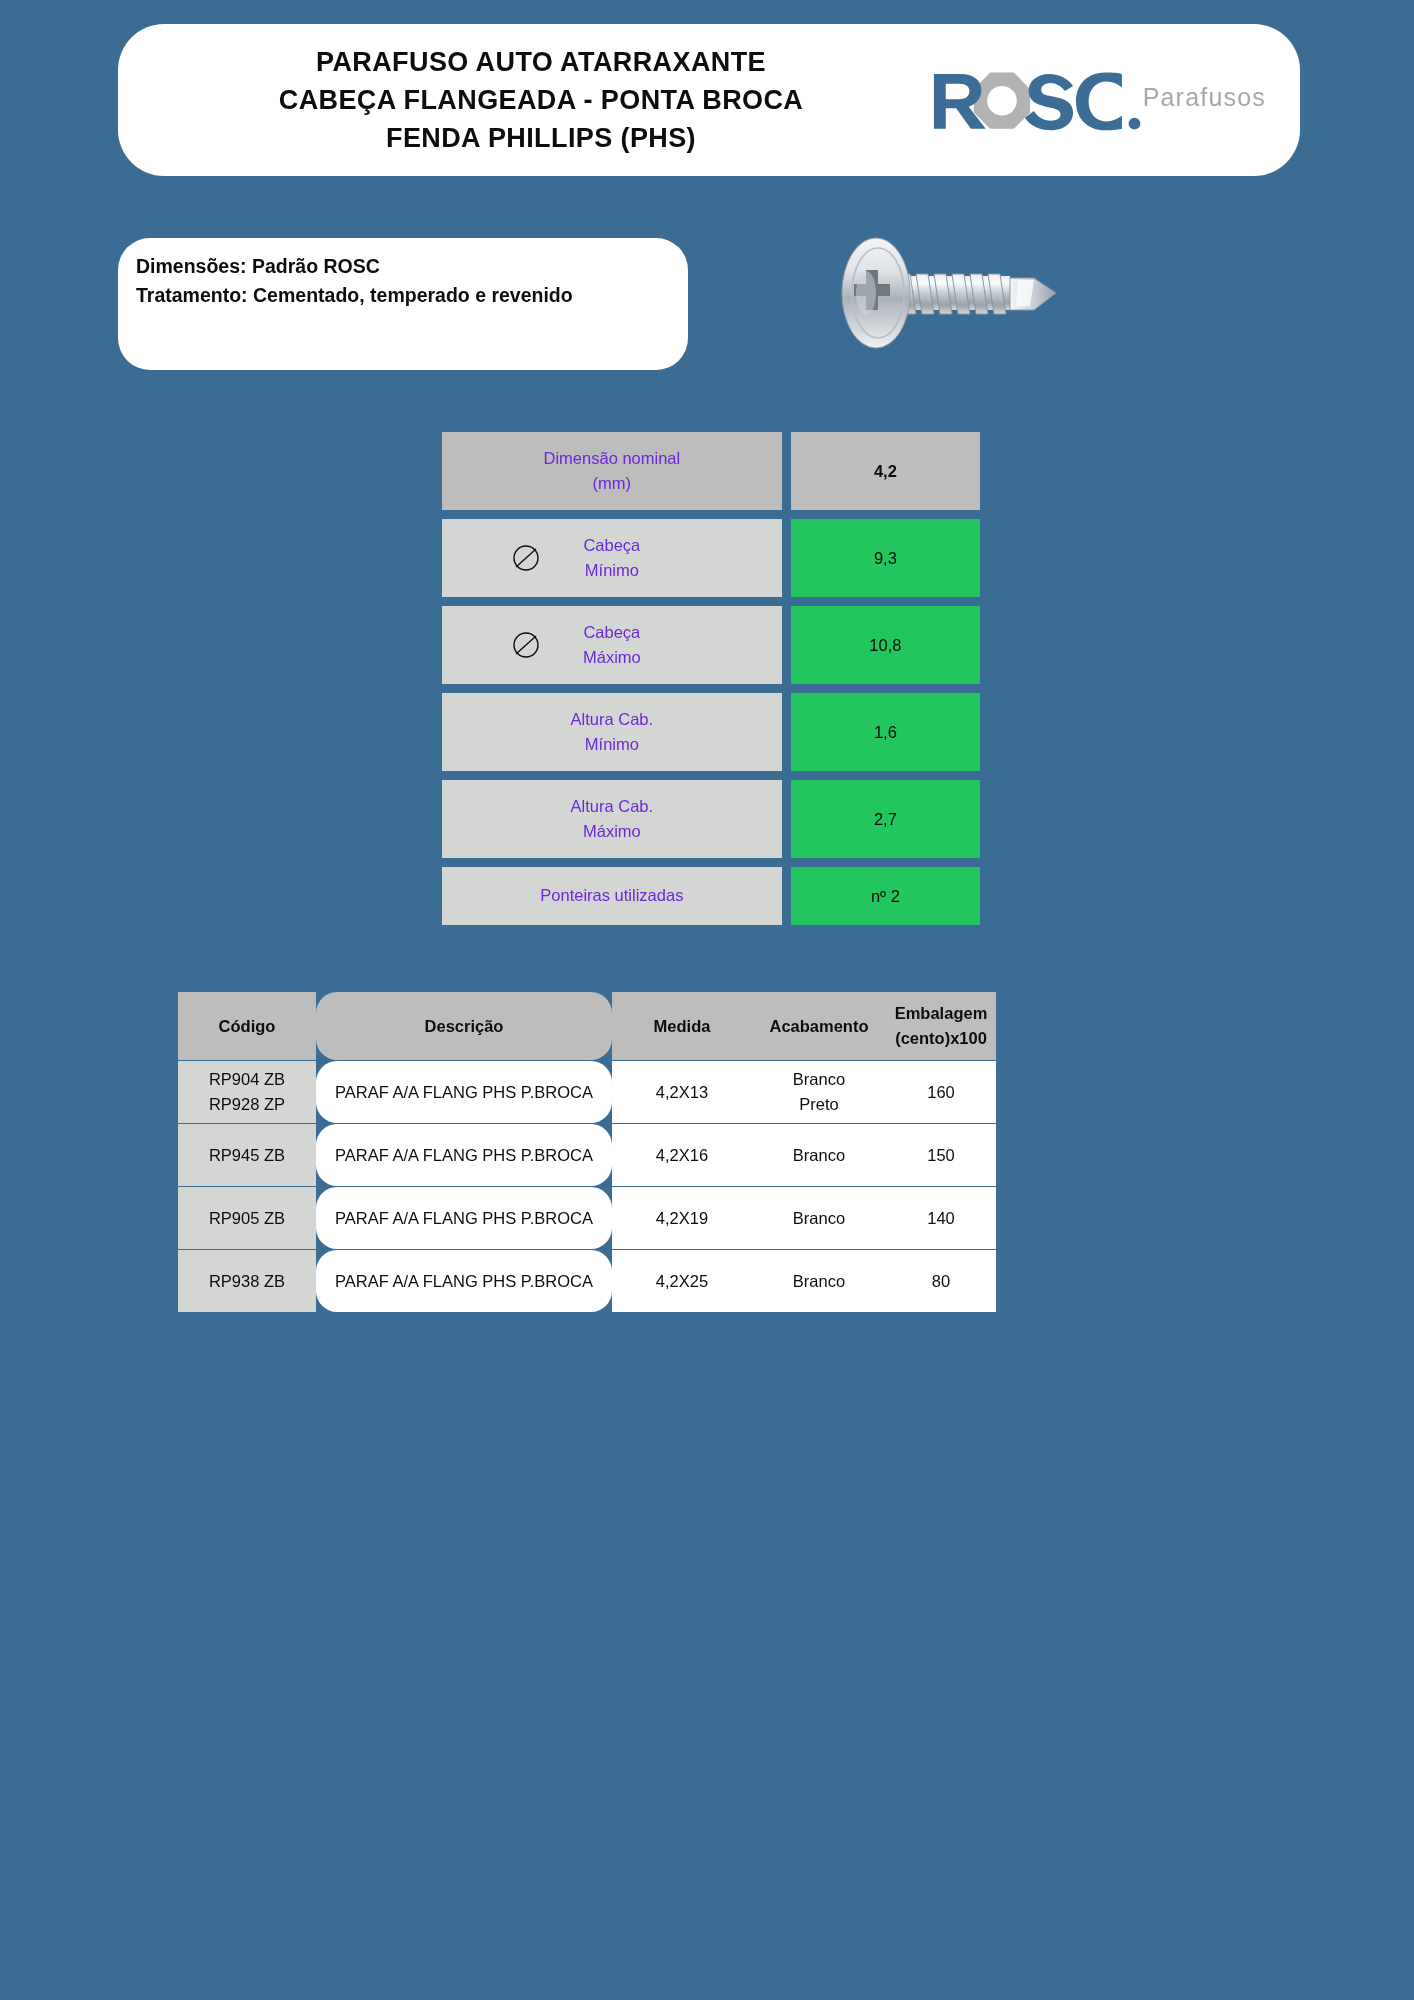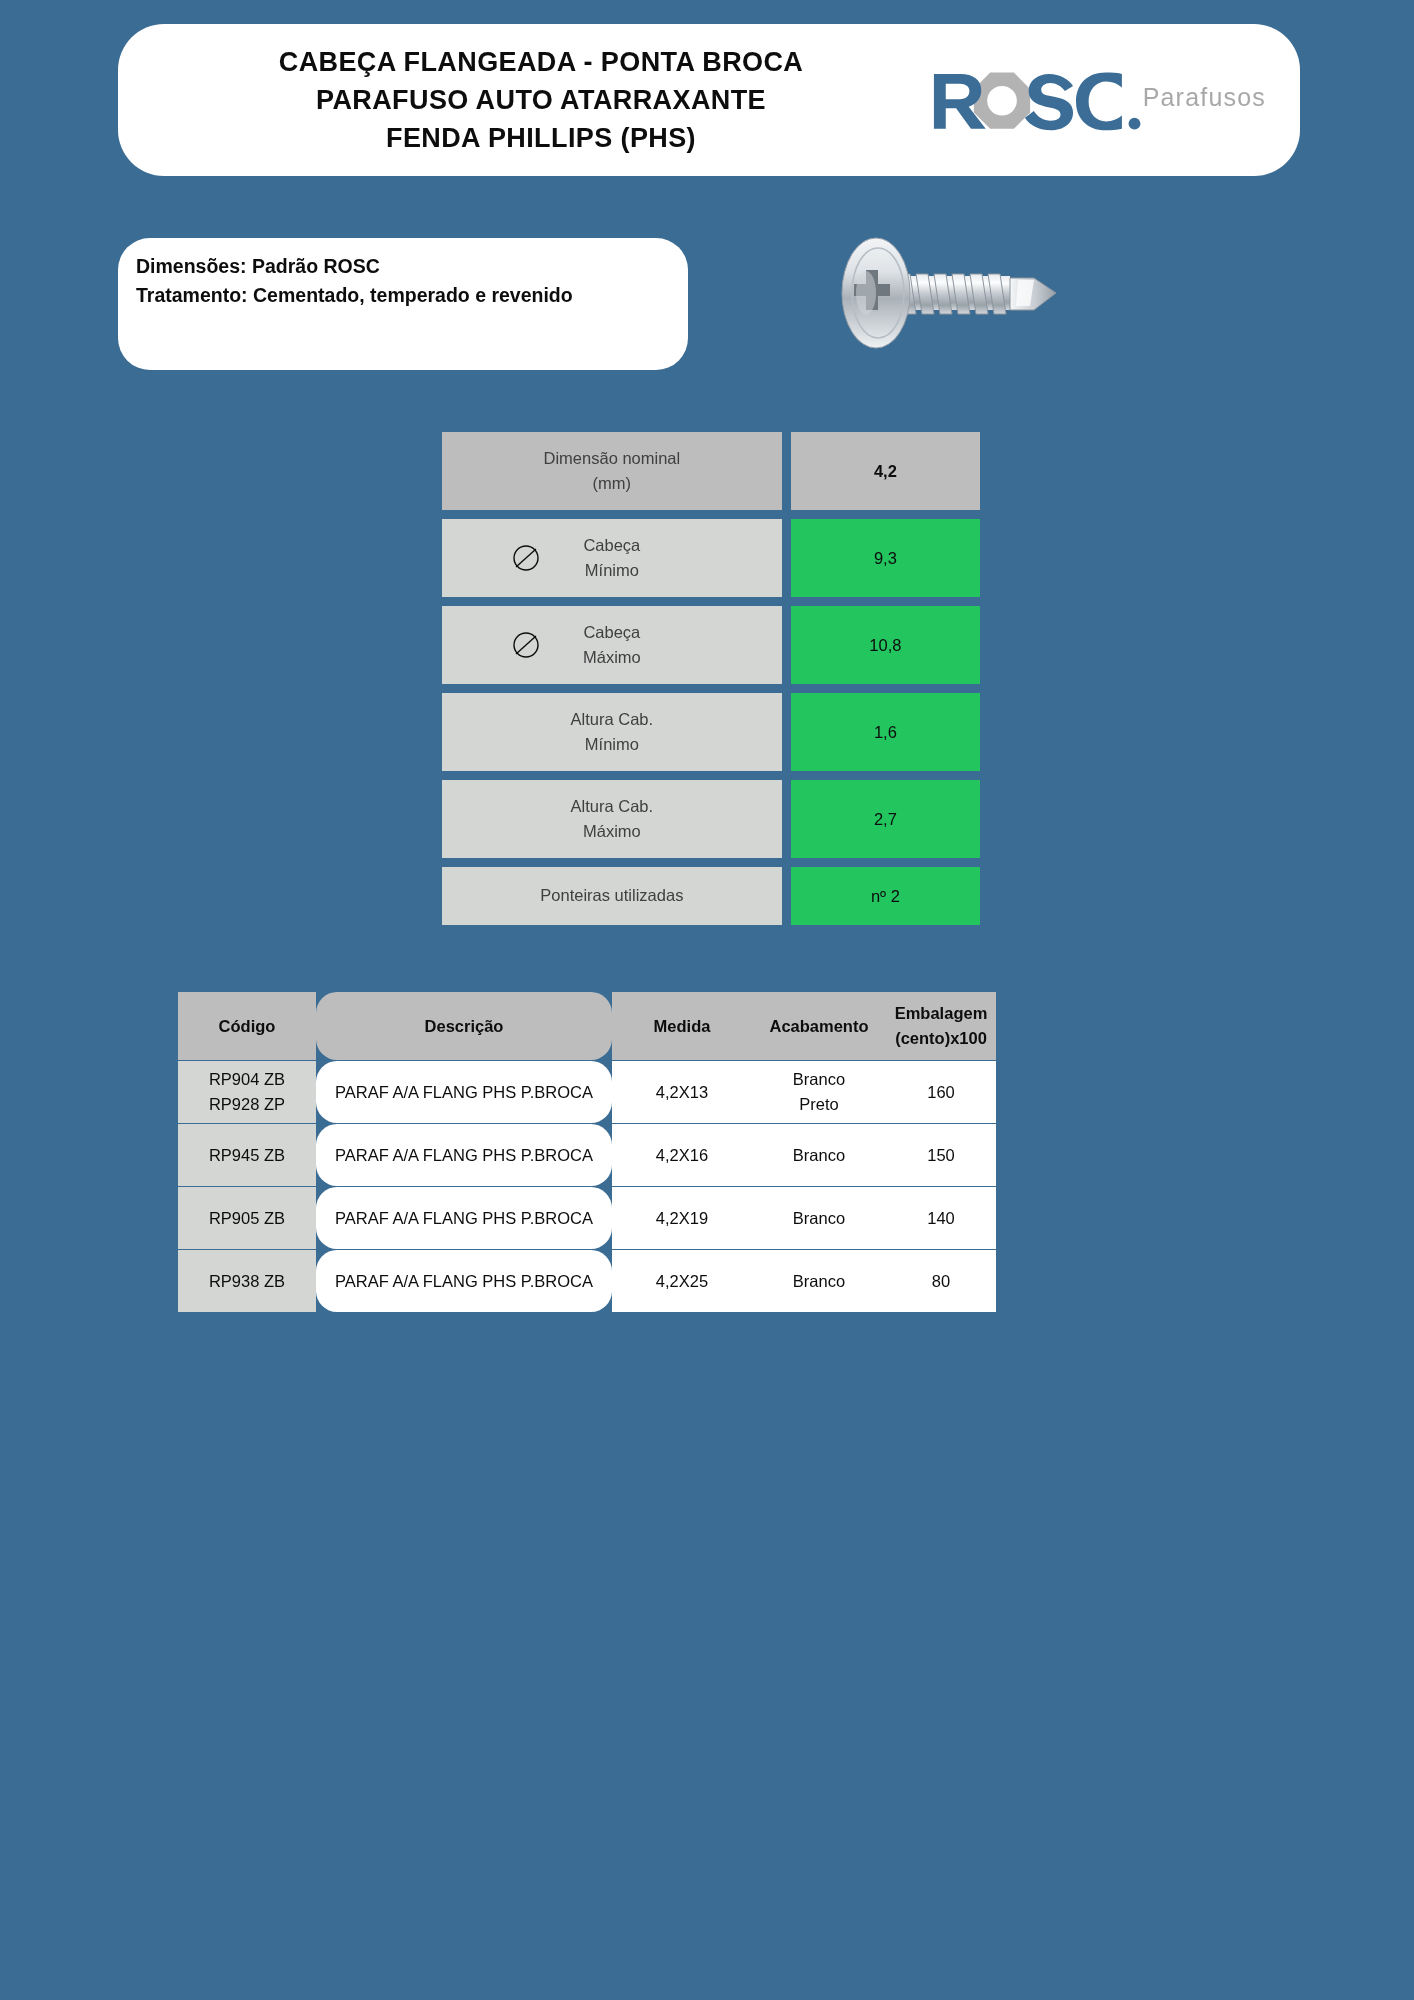--- a/index.html
+++ b/index.html
@@ -101,21 +101,21 @@
     gap: 9px;
     margin-bottom: 9px;
   }
   .dim-label {
     width: 350px;
     background: #d4d6d4;
     display: flex;
     align-items: center;
     justify-content: center;
     font-size: 16.5px;
-    color: #404040;
+    color: #6d28d9;
     text-align: center;
     line-height: 1.45;
     margin-left: 8px;
   }
   .dim-value {
     width: 195px;
     background: #22c55e;
     display: flex;
     align-items: center;
     justify-content: center;
@@ -168,22 +168,22 @@
   .c-pack  { width: 110px; }
 
   .stack { display: flex; flex-direction: column; align-items: center;
            line-height: 1.5; }
 </style>
 </head>
 <body>
 
 <div class="header-card">
   <div class="title-block">
+    <div class="title-line">PARAFUSO AUTO ATARRAXANTE</div>
     <div class="title-line">CABEÇA FLANGEADA - PONTA BROCA</div>
-    <div class="title-line">PARAFUSO AUTO ATARRAXANTE</div>
     <div class="title-line">FENDA PHILLIPS (PHS)</div>
   </div>
 
   <div class="logo-block">
     <svg class="logo-mark" width="290" height="82" viewBox="0 0 290 82">
 
       <polygon points="84,4 116,4 138,26 138,58 116,80 84,80 62,58 62,26" fill="#b3b3b3"></polygon>
       <circle cx="100" cy="42" r="20" fill="#ffffff"></circle>
 
       <path d="M8,6 L8,80 L24,80 L24,52 L38,52 L58,80 L78,80 L55,50

